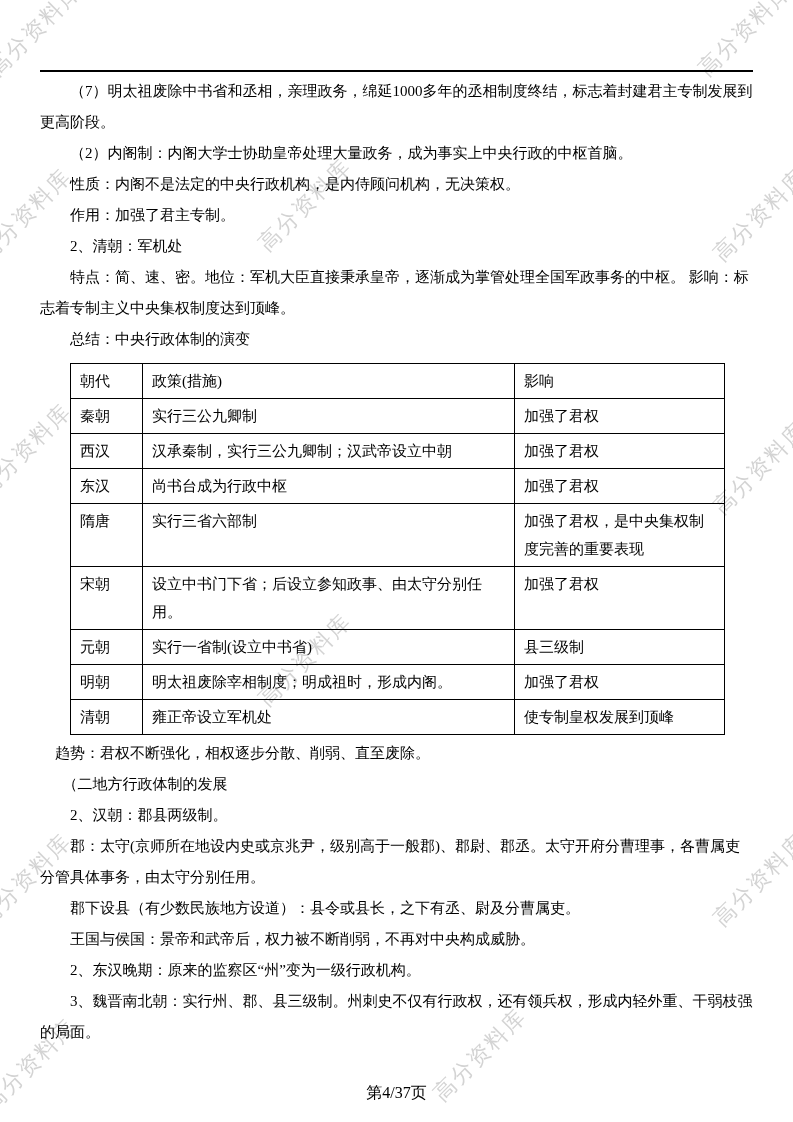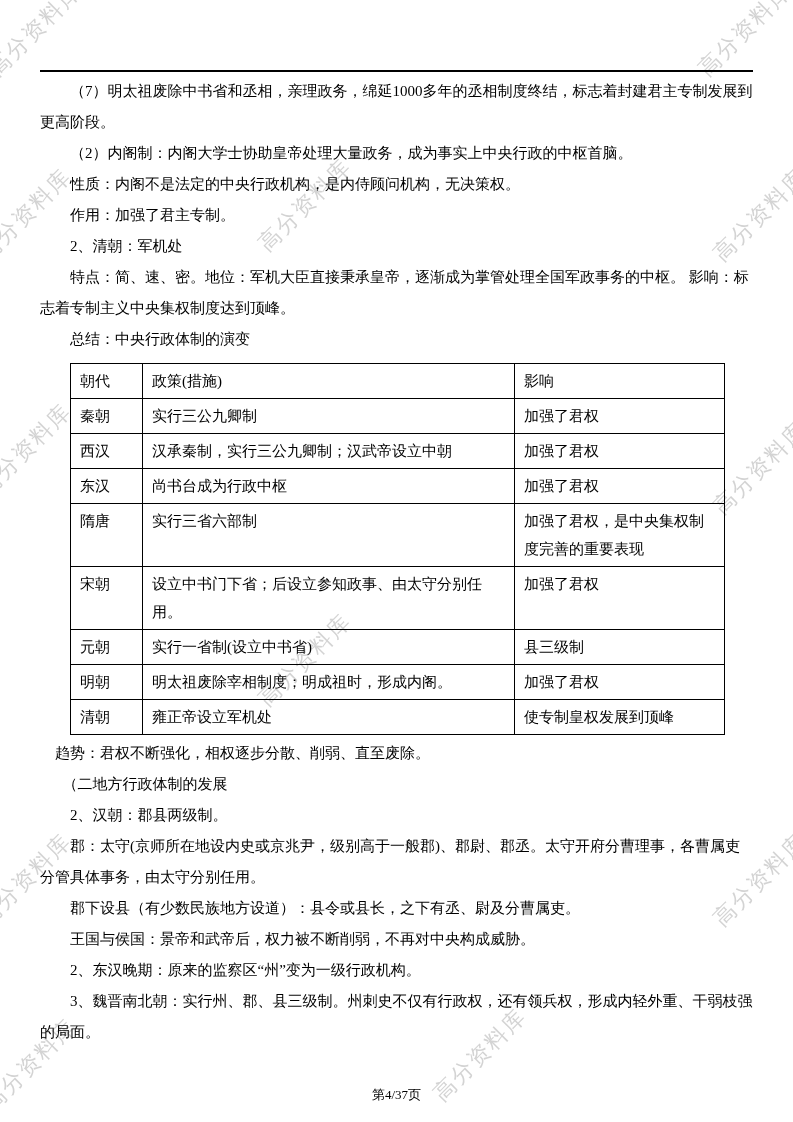--- a/index.html
+++ b/index.html
@@ -60,21 +60,21 @@
     vertical-align: top;
     line-height: 28px;
   }
   .col-dynasty { width: 72px; }
   .col-policy  { width: 372px; }
   .col-effect  { width: 210px; }
   .footer {
     position: absolute;
     left: 0; right: 0; bottom: 18px;
     text-align: center;
-    font-size: 13px;
+    font-size: 16px;
     z-index: 2;
   }
 </style>
 </head>
 <body>
 
 <div class="page">
 
   <div class="watermark" style="left:-25px; top:15px;">高分资料库</div>
   <div class="watermark" style="left:685px; top:15px;">高分资料库</div>

